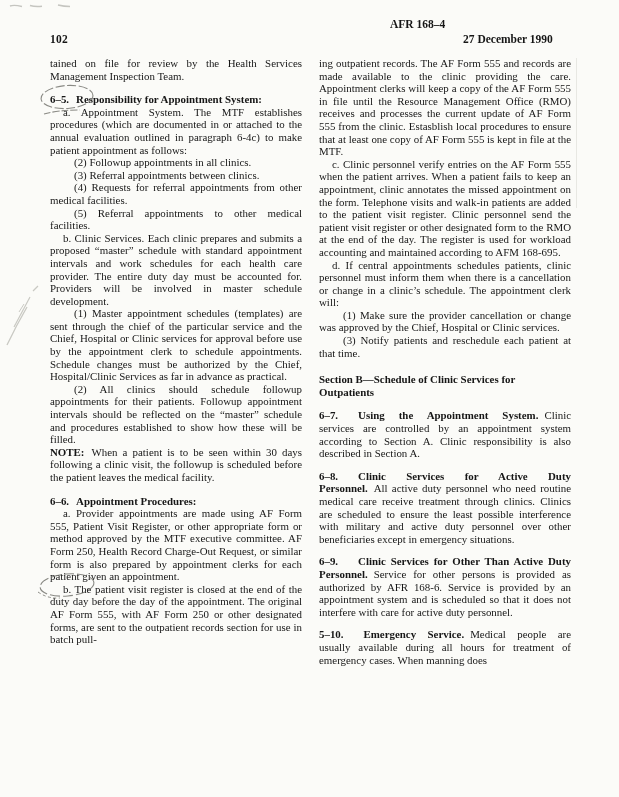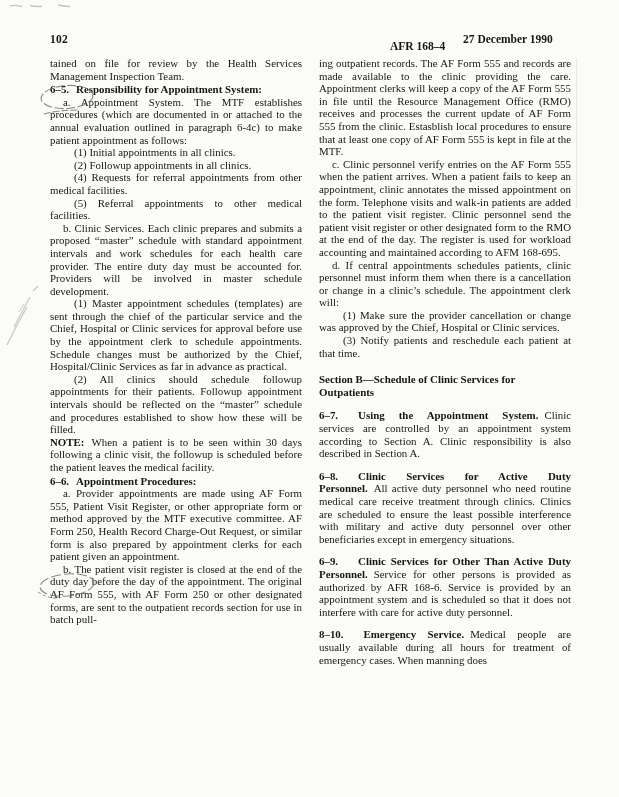--- a/index.html
+++ b/index.html
@@ -7,30 +7,30 @@
     width:619px;height:797px;
     background:#fbfbf8;
     font-family:"Liberation Serif","DejaVu Serif",serif;
     color:#161616;
     position:relative;
     overflow:hidden;
   }
   .page{position:absolute;inset:0;}
   
   .page-num{position:absolute;left:50px;top:33px;font-weight:bold;font-size:11.5px;letter-spacing:.2px;}
-  .hdr-doc{position:absolute;left:390px;top:40px;font-weight:bold;font-size:11.5px;}
+  .hdr-doc{position:absolute;left:390px;top:18px;font-weight:bold;font-size:11.5px;}
   .hdr-date{position:absolute;left:463px;top:33px;font-weight:bold;font-size:11.5px;}
   
   .col{position:absolute;top:57px;width:252px;font-size:10.9px;line-height:12.6px;text-align:justify;}
   .col-left{left:50px;}
   .col-right{left:319px;}
   p{margin:0;padding:0;}
   .i1{text-indent:13px;}
   .i2{text-indent:24px;}
-  .h{font-weight:bold;margin-top:1px;text-align:left;}
+  .h{font-weight:bold;margin-top:11px;text-align:left;}
   .h .h-label{margin-right:7px;}
   .note-label{font-weight:bold;margin-right:7px;}
   .sec-h{font-weight:bold;margin-top:14px;margin-bottom:11px;text-align:left;}
   .numsec{margin-top:10px;}
   .numsec .n-label{font-weight:bold;margin-right:20px;}
   .numsec .n-title{font-weight:bold;margin-right:6px;}
   
   .overlay{position:absolute;inset:0;pointer-events:none;}
   
   .scan-line{position:absolute;left:576px;top:58px;width:1px;height:150px;background:#e8e8e3;}
@@ -41,22 +41,22 @@
 <div class="page">
 
   <div class="page-num">102</div>
   <div class="hdr-doc">AFR 168–4</div>
   <div class="hdr-date">27 December 1990</div>
 
   <div class="col col-left">
     <p>tained on file for review by the Health Services Management Inspection Team.</p>
     <p class="h"><span class="h-label">6–5.</span><span>Responsibility for Appointment System:</span></p>
     <p class="i1">a. Appointment System. The MTF establishes procedures (which are documented in or attached to the annual evaluation outlined in paragraph 6-4c) to make patient appointment as follows:</p>
-    <p class="i2">(1) Initial appointments in all clinics.</p>
     <p class="i2">(2) Followup appointments in all clinics.</p>
+    <p class="i2">(3) Referral appointments between clinics.</p>
     <p class="i2">(4) Requests for referral appointments from other medical facilities.</p>
     <p class="i2">(5) Referral appointments to other medical facilities.</p>
     <p class="i1">b. Clinic Services. Each clinic prepares and submits a proposed “master” schedule with standard appointment intervals and work schedules for each health care provider. The entire duty day must be accounted for. Providers will be involved in master schedule development.</p>
     <p class="i2">(1) Master appointment schedules (templates) are sent through the chief of the particular service and the Chief, Hospital or Clinic services for approval before use by the appointment clerk to schedule appointments. Schedule changes must be authorized by the Chief, Hospital/Clinic Services as far in advance as practical.</p>
     <p class="i2">(2) All clinics should schedule followup appointments for their patients. Followup appointment intervals should be reflected on the “master” schedule and procedures established to show how these will be filled.</p>
     <p><span class="note-label">NOTE:</span><span>When a patient is to be seen within 30 days following a clinic visit, the followup is scheduled before the patient leaves the medical facility.</span></p>
     <p class="h"><span class="h-label">6–6.</span><span>Appointment Procedures:</span></p>
     <p class="i1">a. Provider appointments are made using AF Form 555, Patient Visit Register, or other appropriate form or method approved by the MTF executive committee. AF Form 250, Health Record Charge-Out Request, or similar form is also prepared by appointment clerks for each patient given an appointment.</p>
     <p class="i1">b. The patient visit register is closed at the end of the duty day before the day of the appointment. The original AF Form 555, with AF Form 250 or other designated forms, are sent to the outpatient records section for use in batch pull-</p>
   </div>
@@ -64,21 +64,21 @@
   <div class="col col-right">
     <p>ing outpatient records. The AF Form 555 and records are made available to the clinic providing the care. Appointment clerks will keep a copy of the AF Form 555 in file until the Resource Management Office (RMO) receives and processes the current update of AF Form 555 from the clinic. Estasblish local procedures to ensure that at least one copy of AF Form 555 is kept in file at the MTF.</p>
     <p class="i1">c. Clinic personnel verify entries on the AF Form 555 when the patient arrives. When a patient fails to keep an appointment, clinic annotates the missed appointment on the form. Telephone visits and walk-in patients are added to the patient visit register. Clinic personnel send the patient visit register or other designated form to the RMO at the end of the day. The register is used for workload accounting and maintained according to AFM 168-695.</p>
     <p class="i1">d. If central appointments schedules patients, clinic personnel must inform them when there is a cancellation or change in a clinic’s schedule. The appointment clerk will:</p>
     <p class="i2">(1) Make sure the provider cancellation or change was approved by the Chief, Hospital or Clinic services.</p>
     <p class="i2">(3) Notify patients and reschedule each patient at that time.</p>
     <p class="sec-h">Section B—Schedule of Clinic Services for Outpatients</p>
     <p class="numsec"><span class="n-label">6–7.</span><span class="n-title">Using the Appointment System.</span><span>Clinic services are controlled by an appointment system according to Section A. Clinic responsibility is also described in Section A.</span></p>
     <p class="numsec"><span class="n-label">6–8.</span><span class="n-title">Clinic Services for Active Duty Personnel.</span><span>All active duty personnel who need routine medical care receive treatment through clinics. Clinics are scheduled to ensure the least possible interference with military and active duty personnel over other beneficiaries except in emergency situations.</span></p>
     <p class="numsec"><span class="n-label">6–9.</span><span class="n-title">Clinic Services for Other Than Active Duty Personnel.</span><span>Service for other persons is provided as authorized by AFR 168-6. Service is provided by an appointment system and is scheduled so that it does not interfere with care for active duty personnel.</span></p>
-    <p class="numsec"><span class="n-label">8–10.</span><span class="n-title">Emergency Service.</span><span>Medical people are usually available during all hours for treatment of emergency cases. When manning does</span></p>
+    <p class="numsec"><span class="n-label">5–10.</span><span class="n-title">Emergency Service.</span><span>Medical people are usually available during all hours for treatment of emergency cases. When manning does</span></p>
   </div>
 
   <div class="scan-line"></div>
 
   <svg class="overlay" width="619" height="797" viewBox="0 0 619 797">
 
     <g stroke="#9a9a94" stroke-width="1.4" opacity="0.55" fill="none">
       <path d="M10 6 q4 -1.5 12 0.5"></path>
       <path d="M30 5.5 q5 1.5 12 0.8"></path>
       <path d="M58 5 q6 1.5 12 1.5"></path>

